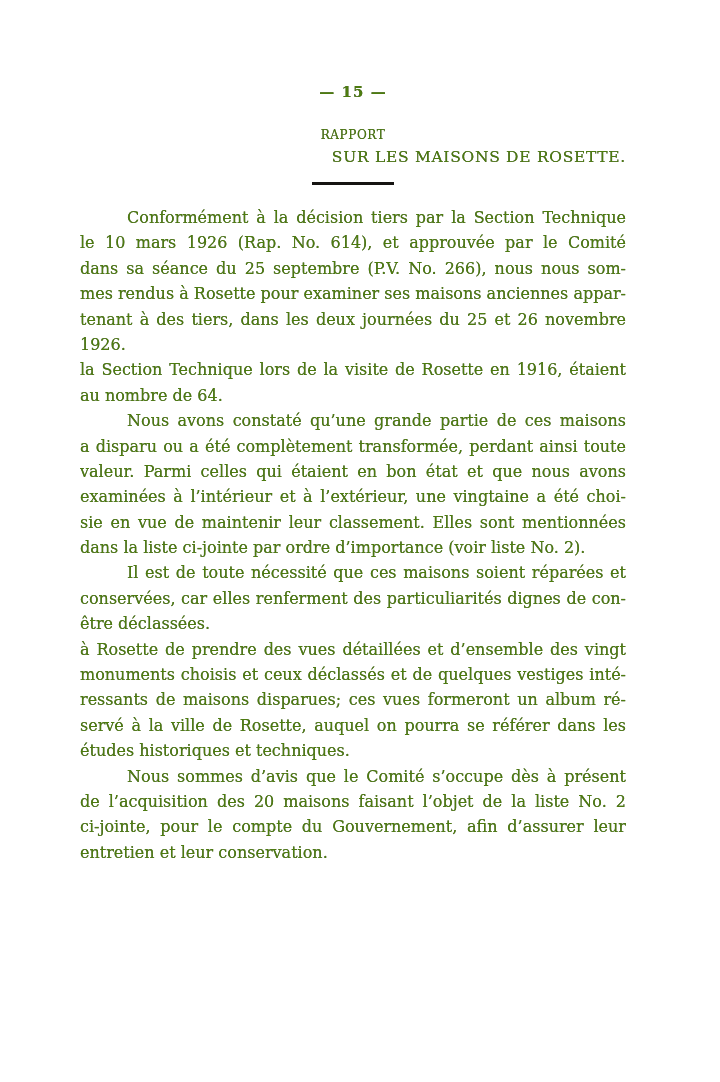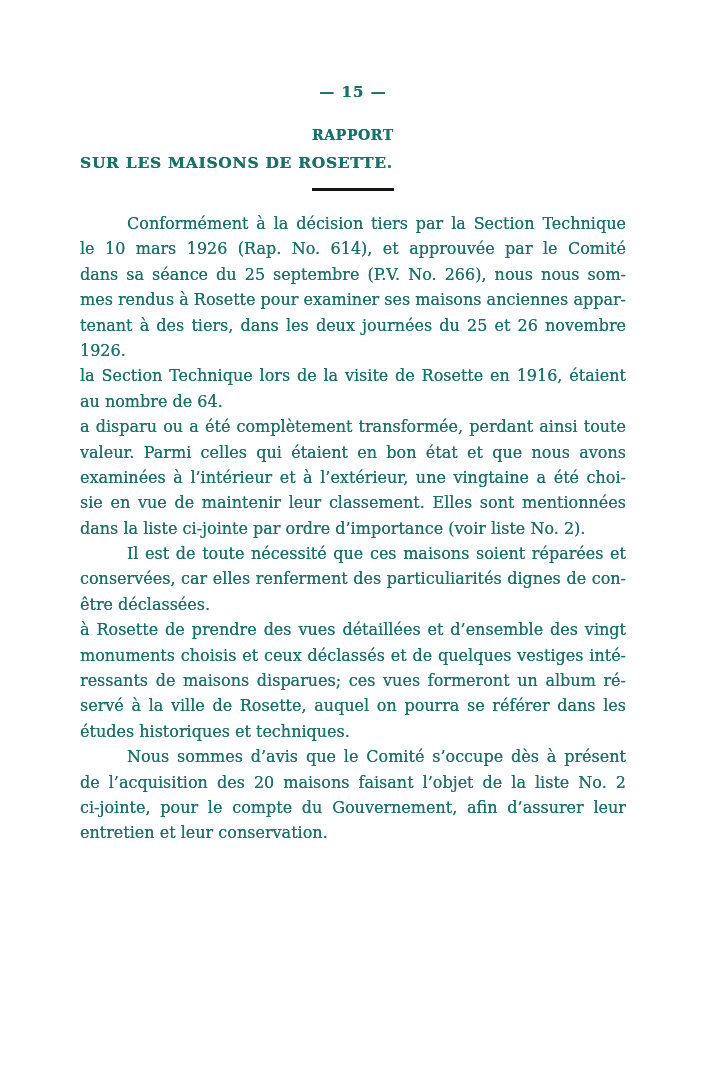--- a/index.html
+++ b/index.html
@@ -4,50 +4,50 @@
 <style>
   html, body { margin: 0; padding: 0; }
   body { background: #888; }
   .page {
     position: relative;
     width: 720px;
     height: 1082px;
     margin: 0 auto;
     background: #ffffff;
     font-family: "DejaVu Serif", "Liberation Serif", serif;
-    color: #0f766e;
+    color: #4d7c0f;
     overflow: hidden;
   }
   .content {
     margin-left: 80px;
     width: 546px;
   }
   .page-num {
     padding-top: 85px;
     text-align: center;
     font-size: 15px;
     font-weight: bold;
     letter-spacing: 1px;
     line-height: 15px;
     text-shadow: 0 0 0.4px rgba(0,0,0,0.65);
   }
   .doc-title {
     margin-top: 27px;
     text-align: center;
-    font-size: 14px;
-    font-weight: bold;
+    font-size: 12px;
+    font-weight: normal;
     letter-spacing: 0.6px;
     line-height: 16px;
     text-shadow: 0 0 0.4px rgba(0,0,0,0.65);
   }
   .doc-subtitle {
-    margin-top: 12px;
-    text-align: left;
+    margin-top: 6px;
+    text-align: right;
     font-size: 15.5px;
-    font-weight: bold;
+    font-weight: normal;
     letter-spacing: 0.7px;
     line-height: 16px;
     text-shadow: 0 0 0.4px rgba(0,0,0,0.65);
   }
   .title-rule {
     width: 82px;
     height: 3px;
     background: #161412;
     margin: 17px auto 0 auto;
   }
@@ -84,20 +84,21 @@
           <div class="line">dans sa séance du 25 septembre (P.V. No. 266), nous nous som-</div>
           <div class="line">mes rendus à Rosette pour examiner ses maisons anciennes appar-</div>
           <div class="line">tenant à des tiers, dans les deux journées du 25 et 26 novembre</div>
           <div class="line last">1926.</div>
         </div>
         <div class="para">
           <div class="line">la Section Technique lors de la visite de Rosette en 1916, étaient</div>
           <div class="line last">au nombre de 64.</div>
         </div>
         <div class="para">
+          <div class="line first">Nous avons constaté qu’une grande partie de ces maisons</div>
           <div class="line">a disparu ou a été complètement transformée, perdant ainsi toute</div>
           <div class="line">valeur. Parmi celles qui étaient en bon état et que nous avons</div>
           <div class="line">examinées à l’intérieur et à l’extérieur, une vingtaine a été choi-</div>
           <div class="line">sie en vue de maintenir leur classement. Elles sont mentionnées</div>
           <div class="line last">dans la liste ci-jointe par ordre d’importance (voir liste No. 2).</div>
         </div>
         <div class="para">
           <div class="line first">Il est de toute nécessité que ces maisons soient réparées et</div>
           <div class="line">conservées, car elles renferment des particuliarités dignes de con-</div>
           <div class="line last">être déclassées.</div>

